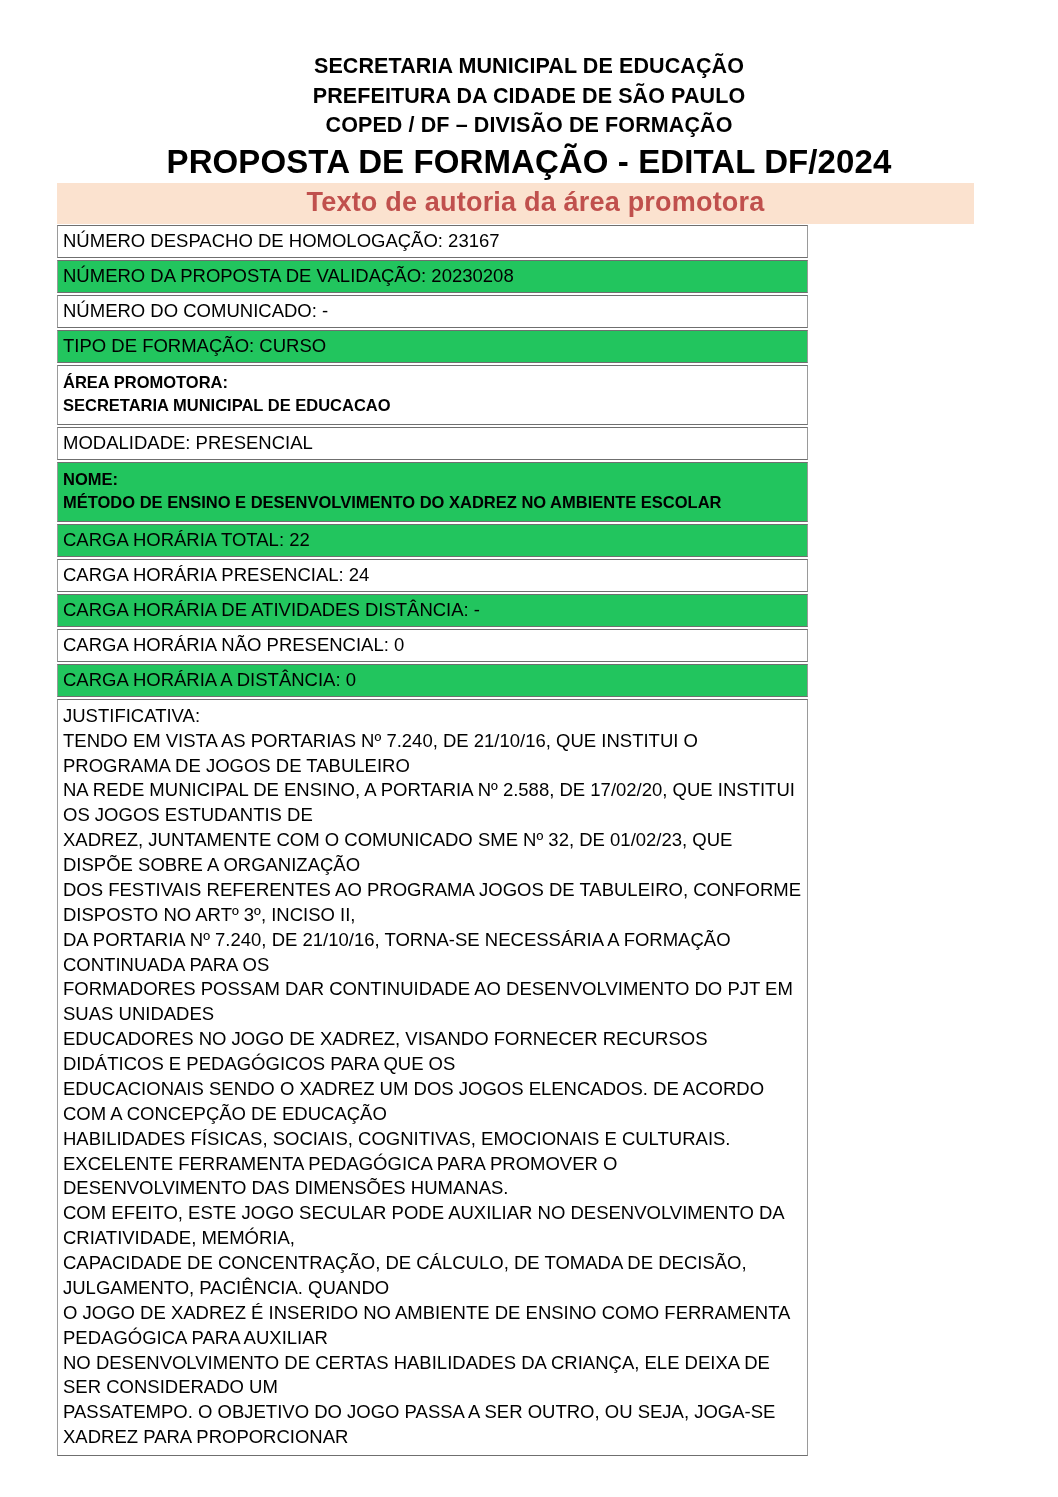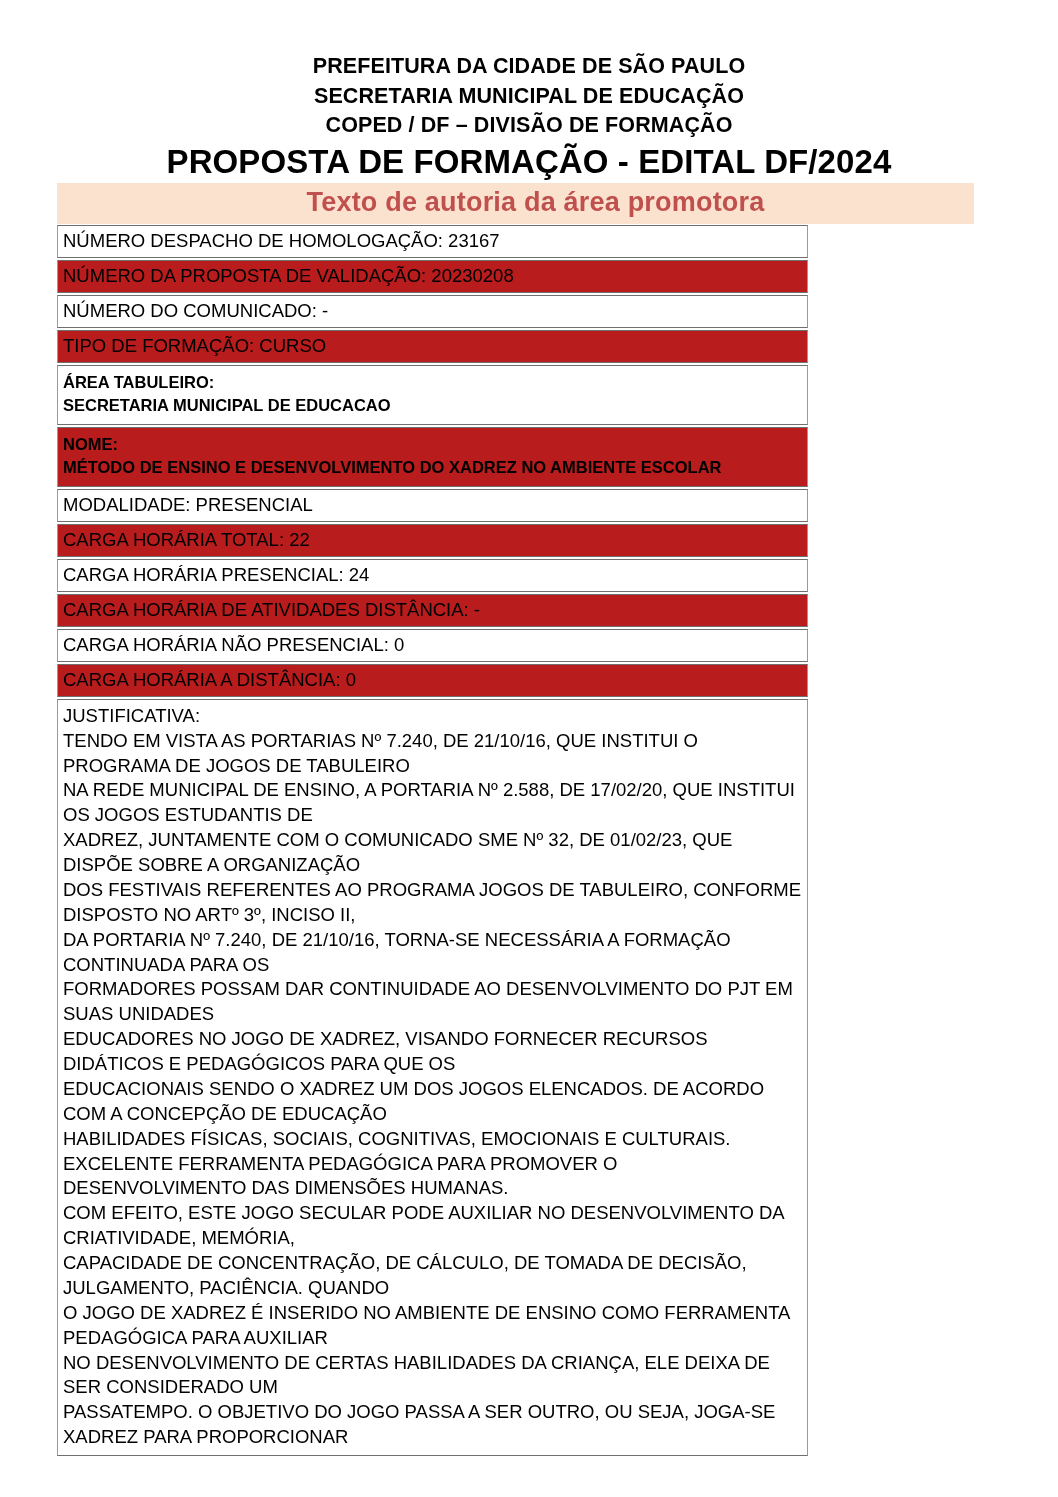--- a/index.html
+++ b/index.html
@@ -59,21 +59,21 @@
     border: 1px solid #9a9a9a;
     border-top-color: #6f6f6f;
     border-bottom-color: #6f6f6f;
     padding: 3px 4px 4px 5px;
     font-size: 18.5px;
     line-height: 1.30;
     background: #ffffff;
     margin-bottom: 2px;
     position: relative;
   }
-  .row.peach { background: #b91c1c; }
+  .row.peach { background: #22c55e; }
 
   
   .banner {
     box-sizing: border-box;
     width: 917px;
     background: #FBE2CF;
     border: none;
     text-align: center;
     padding: 5px 0 6px 0;
     margin-bottom: 1px;
@@ -104,22 +104,22 @@
     line-height: 1.345;
     font-size: 18.5px;
   }
 </style>
 </head>
 <body>
 
 <div class="page">
 
   <div class="doc-header">
+    <div class="hline">SECRETARIA MUNICIPAL DE EDUCAÇÃO</div>
     <div class="hline">PREFEITURA DA CIDADE DE SÃO PAULO</div>
-    <div class="hline">SECRETARIA MUNICIPAL DE EDUCAÇÃO</div>
     <div class="hline">COPED / DF – DIVISÃO DE FORMAÇÃO</div>
     <div class="hline big">PROPOSTA DE FORMAÇÃO - EDITAL DF/2024</div>
   </div>
 
   <div class="form-table">
 
     <div class="banner">
       <span class="banner-text">Texto de autoria da área promotora</span>
     </div>
 
@@ -133,31 +133,31 @@
 
     <div class="row">
       <span class="ln">NÚMERO DO COMUNICADO:   -</span>
     </div>
 
     <div class="row peach">
       <span class="ln">TIPO DE FORMAÇÃO: CURSO</span>
     </div>
 
     <div class="row bold-row">
-      <span class="ln">ÁREA TABULEIRO:</span>
+      <span class="ln">ÁREA PROMOTORA:</span>
       <span class="ln">SECRETARIA MUNICIPAL DE EDUCACAO</span>
+    </div>
+
+    <div class="row">
+      <span class="ln">MODALIDADE: PRESENCIAL</span>
     </div>
 
     <div class="row bold-row peach">
       <span class="ln">NOME:</span>
       <span class="ln">MÉTODO DE ENSINO E DESENVOLVIMENTO DO XADREZ NO AMBIENTE ESCOLAR</span>
-    </div>
-
-    <div class="row">
-      <span class="ln">MODALIDADE: PRESENCIAL</span>
     </div>
 
     <div class="row peach">
       <span class="ln">CARGA HORÁRIA TOTAL: 22</span>
     </div>
 
     <div class="row">
       <span class="ln">CARGA HORÁRIA PRESENCIAL: 24</span>
     </div>
 

